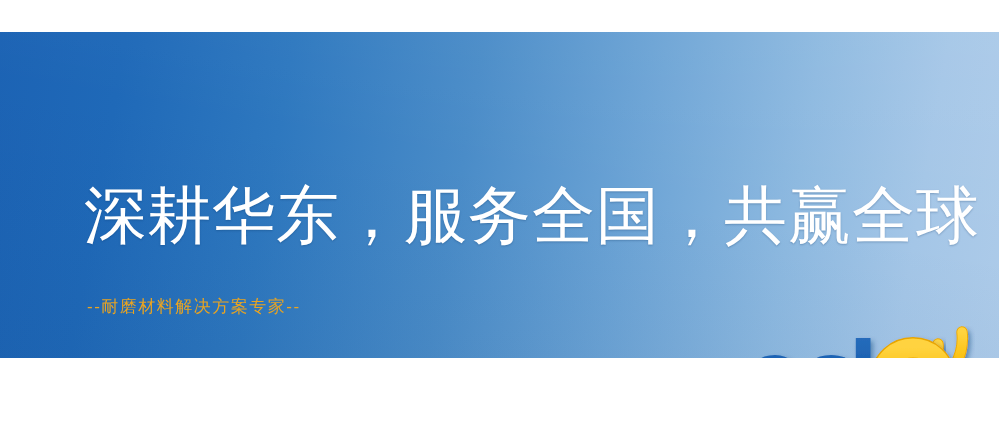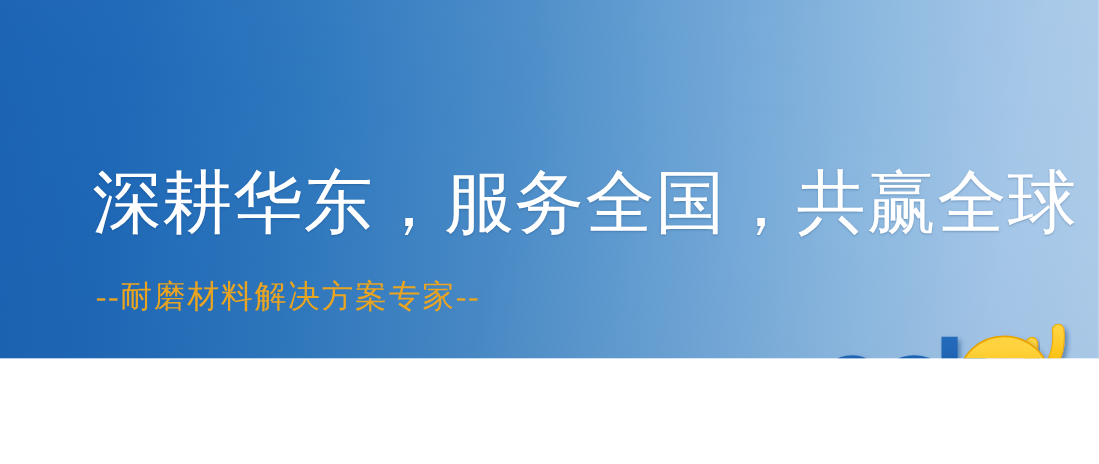--- a/index.html
+++ b/index.html
@@ -17,20 +17,21 @@
     background:
       linear-gradient(100deg,
         #1c63b4 0%,
         #1f69b8 12%,
         #2e78bf 28%,
         #4a8cc8 46%,
         #6ba3d5 62%,
         #8db9e0 78%,
         #a4c6e7 90%,
         #adcbe9 100%);
+    margin-top: 32px;
   }
   
   #banner:after {
     content: "";
     position: absolute;
     inset: 0;
     background: linear-gradient(190deg, rgba(255,255,255,0.05) 0%, rgba(0,0,0,0.00) 45%, rgba(10,50,105,0.07) 100%);
     pointer-events: none;
   }
 
@@ -44,23 +45,23 @@
     color: #ffffff;
     letter-spacing: 1px;
     white-space: nowrap;
     text-shadow: 0 1px 2px rgba(8,45,95,0.28);
     z-index: 3;
   }
 
   .subtitle {
     position: absolute;
     left: 87px;
-    top: 256px;
-    font-family: Liberation Serif, serif;
-    font-size: 29px;
+    top: 266px;
+    font-family: Liberation Sans, sans-serif;
+    font-size: 17px;
     line-height: 1.0;
     color: #e9a421;
     letter-spacing: 1.5px;
     white-space: nowrap;
     z-index: 3;
   }
 
   
   #logo {
     position: absolute;

